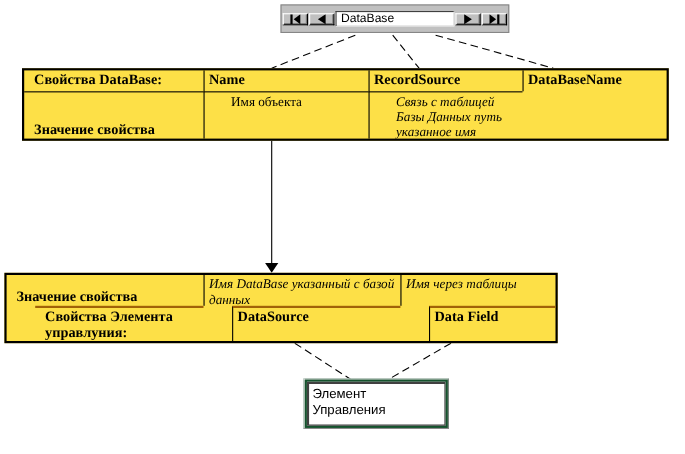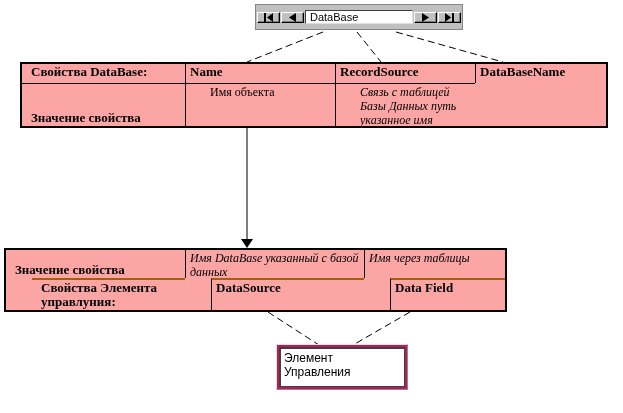--- a/index.html
+++ b/index.html
@@ -26,21 +26,21 @@
   .dc-btn + .dc-btn { margin-left:1px; }
   .dc-text {
     flex:1 1 auto; margin:0 1px; background:#ffffff;
     border-top:1px solid #404040; border-left:1px solid #404040;
     border-right:1px solid #dfdfdf; border-bottom:1px solid #dfdfdf;
     font-family:"Liberation Sans", sans-serif; font-size:11px;
     display:flex; align-items:center; padding-left:4px; white-space:nowrap; overflow:hidden;
   }
 
   
-  .tbl { position:absolute; border:2px solid #000; background:#fca5a5; display:grid; }
+  .tbl { position:absolute; border:2px solid #000; background:#fde047; display:grid; }
   .tbl-db {
     left:20px; top:62px; width:588px; height:66px;
     grid-template-columns:163px 150px 140px 135px;
     grid-template-rows:19px 1fr;
   }
   .tbl-ctrl {
     left:4px; top:248px; width:503px; height:64px;
     grid-template-columns:179px 179px 1fr;
     grid-template-rows:28px 1fr;
   }
@@ -49,21 +49,21 @@
   .cell.bt { border-top:1px solid #000;padding-left:24px; }
   .cell.bt2 { border-top:2px solid #a16207;margin-left:26px; }
   .cell.hdr { font-weight:bold; font-size:13px; }
   .cell.ital { font-style:italic; }
   .cell.bottom { display:flex; align-items:flex-end; }
   .cell.indent { padding-left:9px; }
 
   
   .elem-box {
     position:absolute; left:276px; top:344px; width:132px; height:46px;
-    background:#be185d; padding:2px;
+    background:#14532d; padding:2px;
     border-top:1px solid #e6e6e6; border-left:1px solid #e6e6e6;
     border-right:1px solid #8a8a8a; border-bottom:1px solid #8a8a8a;
   }
   .elem-inner {
     width:100%; height:100%; background:#fff;
     border:1px solid #404040; border-top-width:2px; border-left-width:2px;
     font-family:"Liberation Sans", sans-serif; font-size:12px;
     padding:2px 3px;
   }
 </style>

